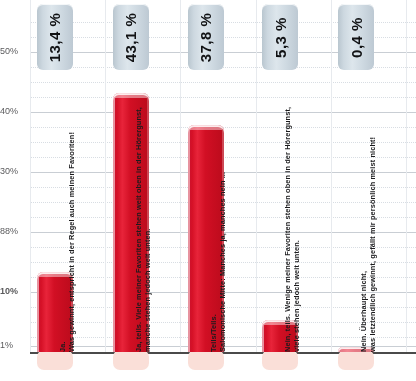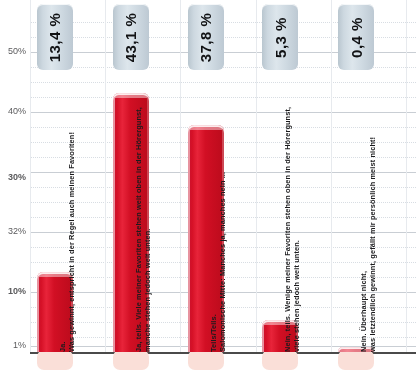--- a/index.html
+++ b/index.html
@@ -40,21 +40,21 @@
 
   
   .baseline{
     position:absolute;left:30px;top:352px;width:386px;height:0;
     border-top:2px solid #4a4a4a;
   }
   .ylabels{position:absolute;left:0;top:0;width:30px;height:352px;}
   .ylab{
     position:absolute;
     left:0;width:26px;
-    text-align:right;
+    text-align:left;
     font-size:9px;
     color:#5a5a5c;
     white-space:nowrap;
   }
 
   
   .barwrap{position:absolute;bottom:0;}
 
   .shadow{
     position:absolute;
@@ -177,22 +177,22 @@
       <div class="vline" style="left: 75px;"></div>
       <div class="vline" style="left: 150px;"></div>
       <div class="vline" style="left: 226px;"></div>
       <div class="vline" style="left: 301px;"></div>
       <div class="vline" style="left: 376px;"></div>
     </div>
 
   <div class="ylabels" id="ylabels">
       <div class="ylab" style="top: 46px;">50%</div>
       <div class="ylab" style="top: 106px;">40%</div>
-      <div class="ylab" style="top: 172px; font-weight: bold;">30%</div>
-      <div class="ylab" style="top: 226px;">32%</div>
+      <div class="ylab" style="top: 166px;">30%</div>
+      <div class="ylab" style="top: 226px;">88%</div>
       <div class="ylab" style="top: 286px; font-weight: bold;">10%</div>
       <div class="ylab" style="top: 340px;">1%</div>
     </div>
 
   <div class="baseline"></div>
 
   <div id="bars">
       <div class="barwrap" style="left: 37px; width: 36px; height: 80.4px; bottom: 29px;">
         <div class="shadow"></div>
         <div class="bar" style="height: 80.4px;"></div>

